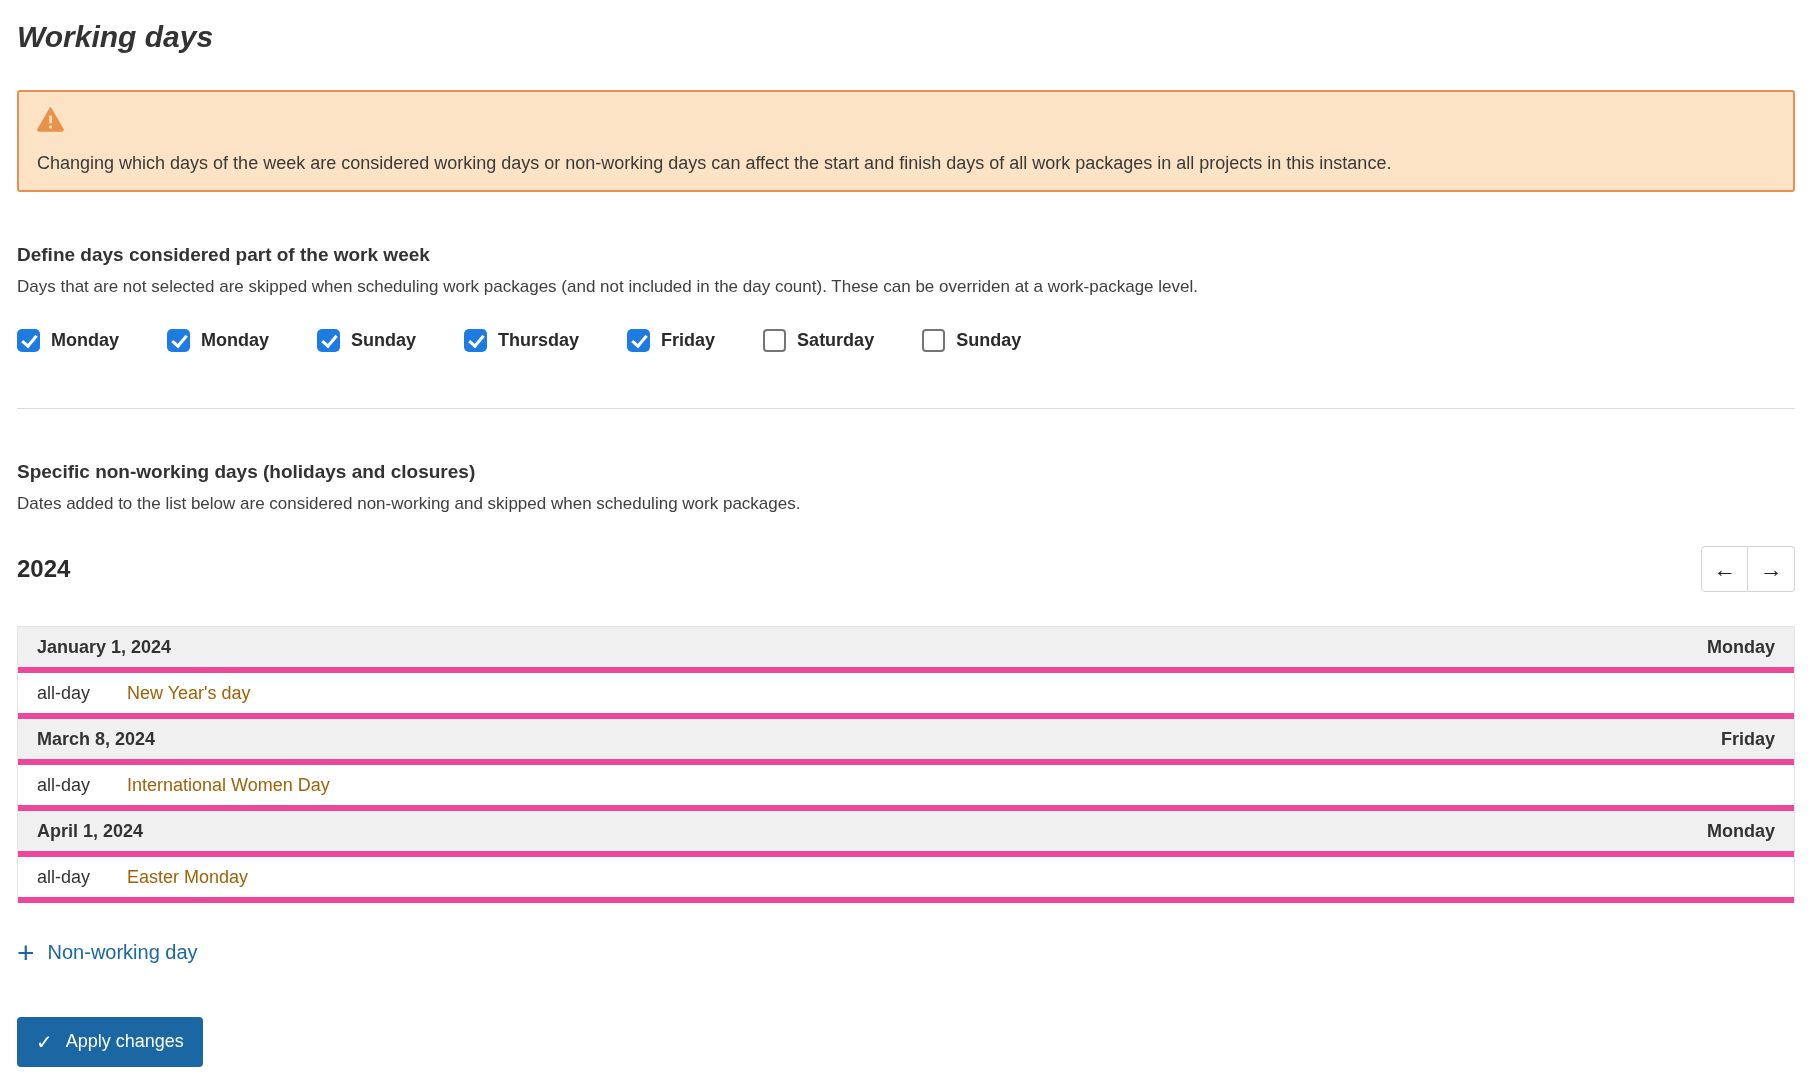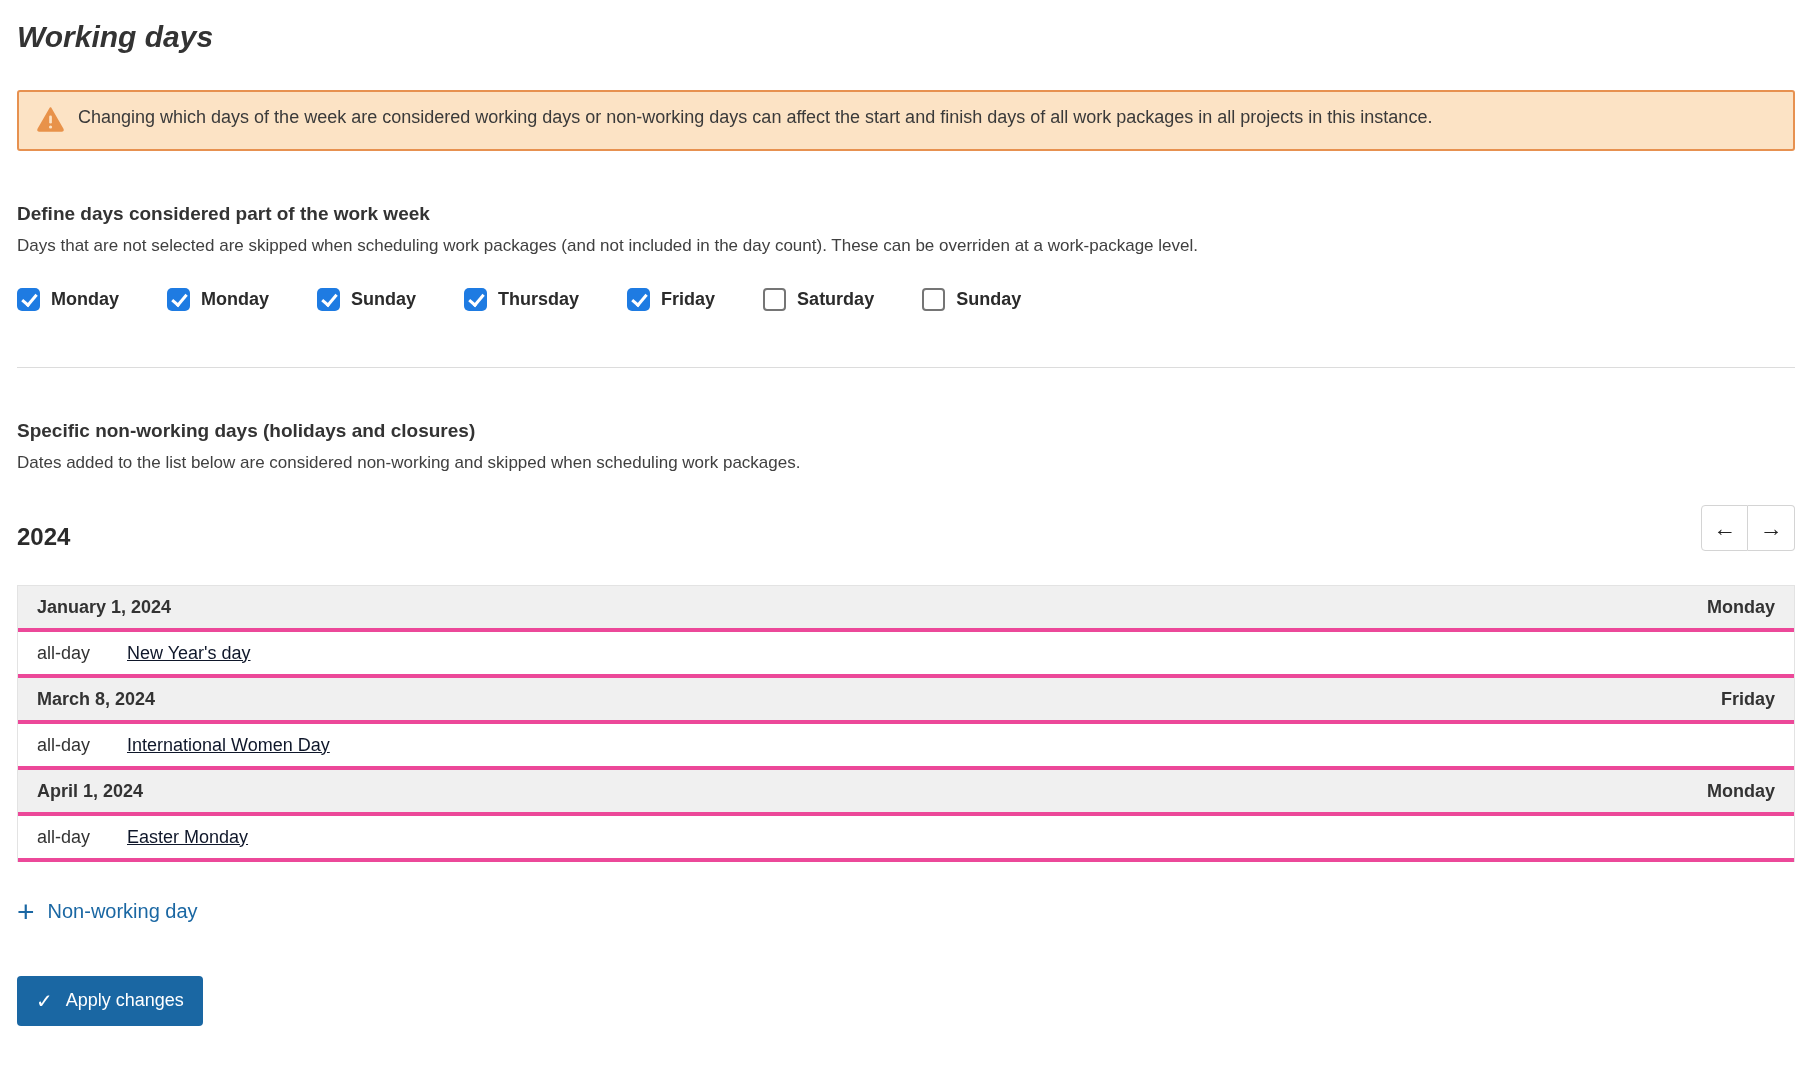--- a/index.html
+++ b/index.html
@@ -24,20 +24,21 @@
   
   .banner {
     margin-top: 36px;
     background: #FCE3C5;
     border: 2px solid #E79150;
     border-radius: 3px;
     padding: 12px 20px 13px 18px;
     display: flex;
     align-items: flex-start;
     gap: 14px;
+    flex-direction: column;
   }
   .banner-icon { flex: 0 0 auto; margin-top: 3px; }
   .banner-text { font-size: 18px; line-height: 27px; color: #3a3a3a; }
 
   
   .section-heading {
     font-size: 19px;
     font-weight: 700;
     color: #333;
     margin: 52px 0 0 0;
@@ -92,21 +93,21 @@
   .divider {
     border: none;
     border-top: 1px solid #DCDCDC;
     margin: 56px 0 0 0;
   }
 
   
   .year-row {
     margin-top: 32px;
     display: flex;
-    align-items: flex-end;
+    align-items: center;
     justify-content: space-between;
     gap: 40px;
   }
   .year-label { font-size: 24px; font-weight: 700; color: #2b2b2b; }
   .pager { display: flex; }
   .pager-btn {
     width: 47px;
     height: 46px;
     background: #fff;
     border: 1px solid #D4D4D4;
@@ -127,31 +128,31 @@
   .holidays-table {
     margin-top: 34px;
     border: 1px solid #E3E3E3;
     border-bottom: none;
   }
   .h-row {
     height: 46px;
     display: flex;
     align-items: center;
     padding: 0 19px;
-    border-bottom: 4px solid #ec4899;
+    border-bottom: 6px solid #ec4899;
     font-size: 18px;
   }
   .h-row.date-row {
     background: #F0F0F0;
     font-weight: 700;
     justify-content: space-between;
   }
   .h-row.event-row { background: #fff; }
   .event-time { width: 90px; flex: 0 0 auto; color: #333; }
-  .event-name { color: #0f172a; text-decoration: underline; }
+  .event-name { color: #a16207; }
 
   
   .add-link {
     display: inline-flex;
     align-items: center;
     gap: 13px;
     margin-top: 38px;
     color: #1A67A3;
     font-size: 20px;
     text-decoration: none;

